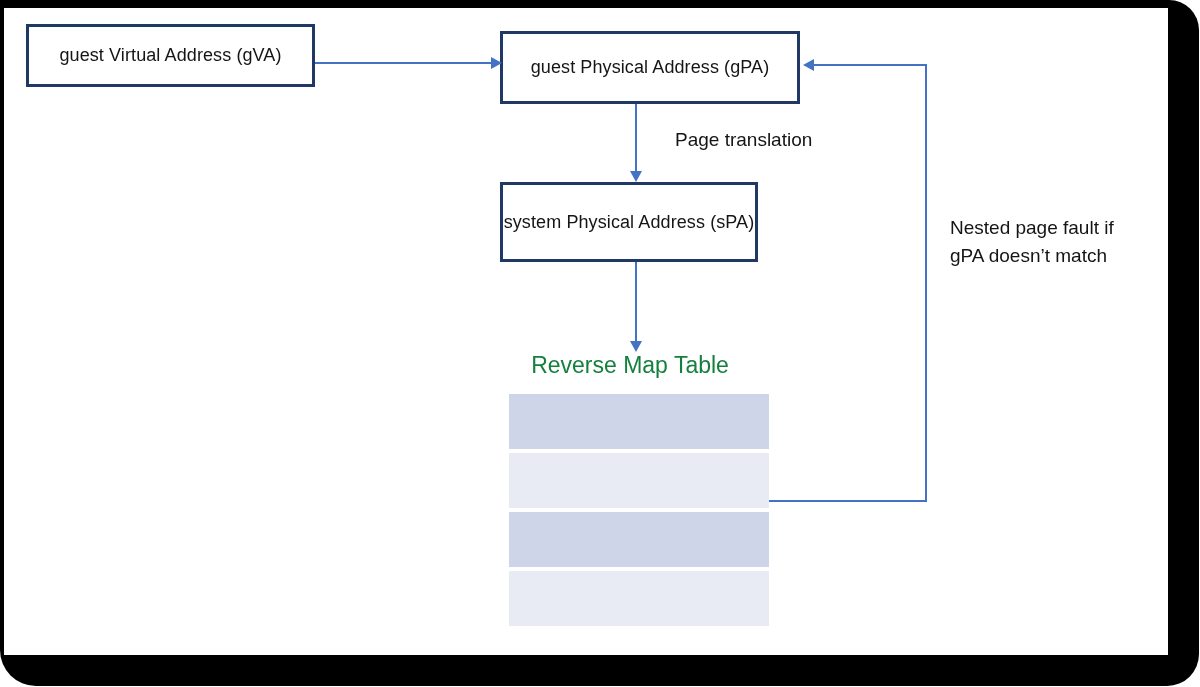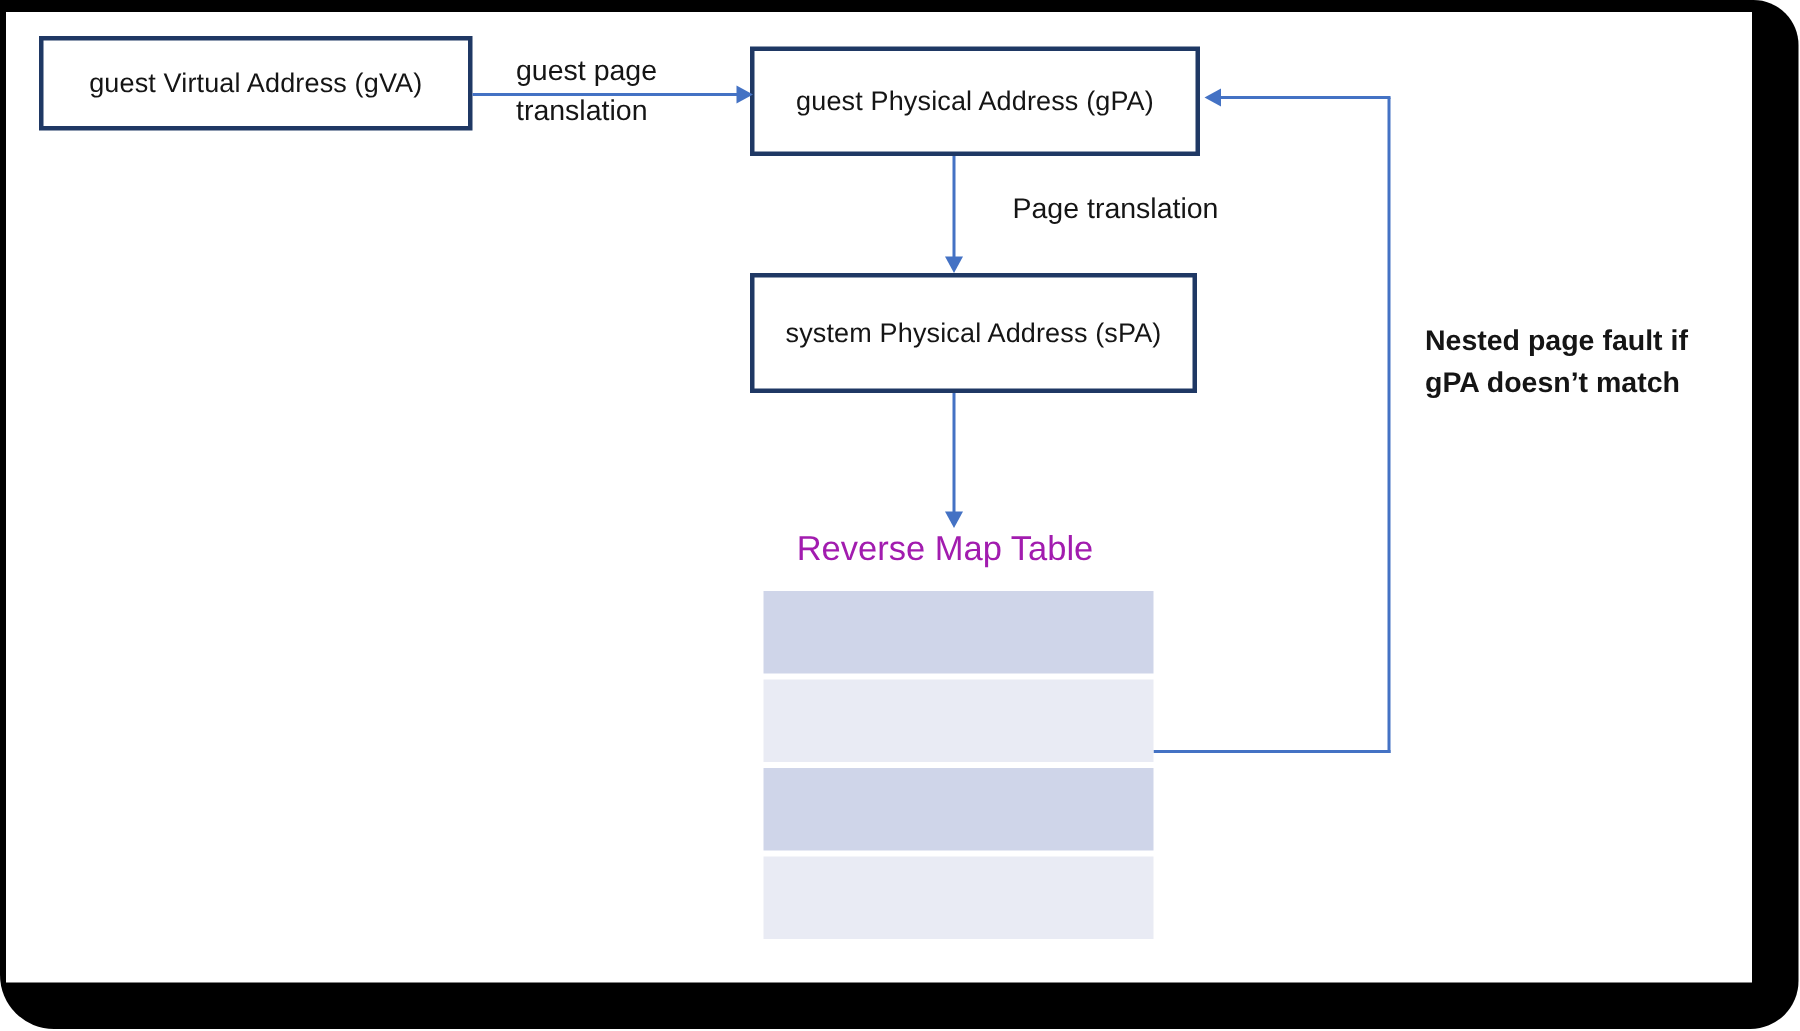--- a/index.html
+++ b/index.html
@@ -53,21 +53,21 @@
   .edge-label {
     position:absolute;
     font-size:19px; line-height:27px;
     color:#151515;
     white-space:pre-line;
   }
   .table-title {
     position:absolute;
     left:630px; top:352px;
     transform:translateX(-50%);
-    font-size:23px; color:#a21caf;
+    font-size:23px; color:#15803d;
     white-space:nowrap;
   }
   .rmp-table {
     position:absolute;
     left:509px; top:394px; width:260px;
   }
   .rmp-row { width:260px; height:55px; margin-bottom:4px; }
   .rmp-row.dark  { background:var(--row-dark,#cfd5e9); }
   .rmp-row.light { background:var(--row-light,#e9ebf4); }
 </style>
@@ -80,41 +80,39 @@
   <div class="canvas"></div>
 
   <div class="node" style="left:26px; top:24px; width:289px; height:63px;">
     <span>guest Virtual Address (gVA)</span>
   </div>
 
   <div class="node" style="left:500px; top:31px; width:300px; height:73px;text-align:right;">
     <span>guest Physical Address (gPA)</span>
   </div>
 
-  <div class="node" style="left:500px; top:182px; width:298px; height:80px;">
+  <div class="node" style="left:500px; top:182px; width:258px; height:80px;">
     <span>system Physical Address (sPA)</span>
   </div>
 
   <div class="hline" style="left:315px; top:62px; width:178px;"></div>
   <div class="arrowhead right" style="left:491px; top:57px;"></div>
-  <div class="edge-label" style="left:344px; top:34px;">guest page
-translation</div>
 
   <div class="vline" style="left:635px; top:104px; height:69px;"></div>
   <div class="arrowhead down" style="left:630px; top:171px;"></div>
   <div class="edge-label" style="left:675px; top:126px;">Page translation</div>
 
   <div class="vline" style="left:635px; top:262px; height:81px;"></div>
   <div class="arrowhead down" style="left:630px; top:341px;"></div>
 
   <div class="hline" style="left:769px; top:500px; width:158px;"></div>
   <div class="vline" style="left:925px; top:65px; height:437px;"></div>
   <div class="hline" style="left:813px; top:64px; width:114px;"></div>
   <div class="arrowhead left" style="left:803px; top:59px;"></div>
-  <div class="edge-label" style="left:950px; top:214px; line-height:28px;font-weight:bold;">Nested page fault if
+  <div class="edge-label" style="left:950px; top:214px; line-height:28px;">Nested page fault if
 gPA doesn’t match</div>
 
   <div class="table-title">Reverse Map Table</div>
   <div class="rmp-table" id="rmp-table">
       <div class="rmp-row dark"></div>
       <div class="rmp-row light"></div>
       <div class="rmp-row dark"></div>
       <div class="rmp-row light"></div>
     </div>
 

